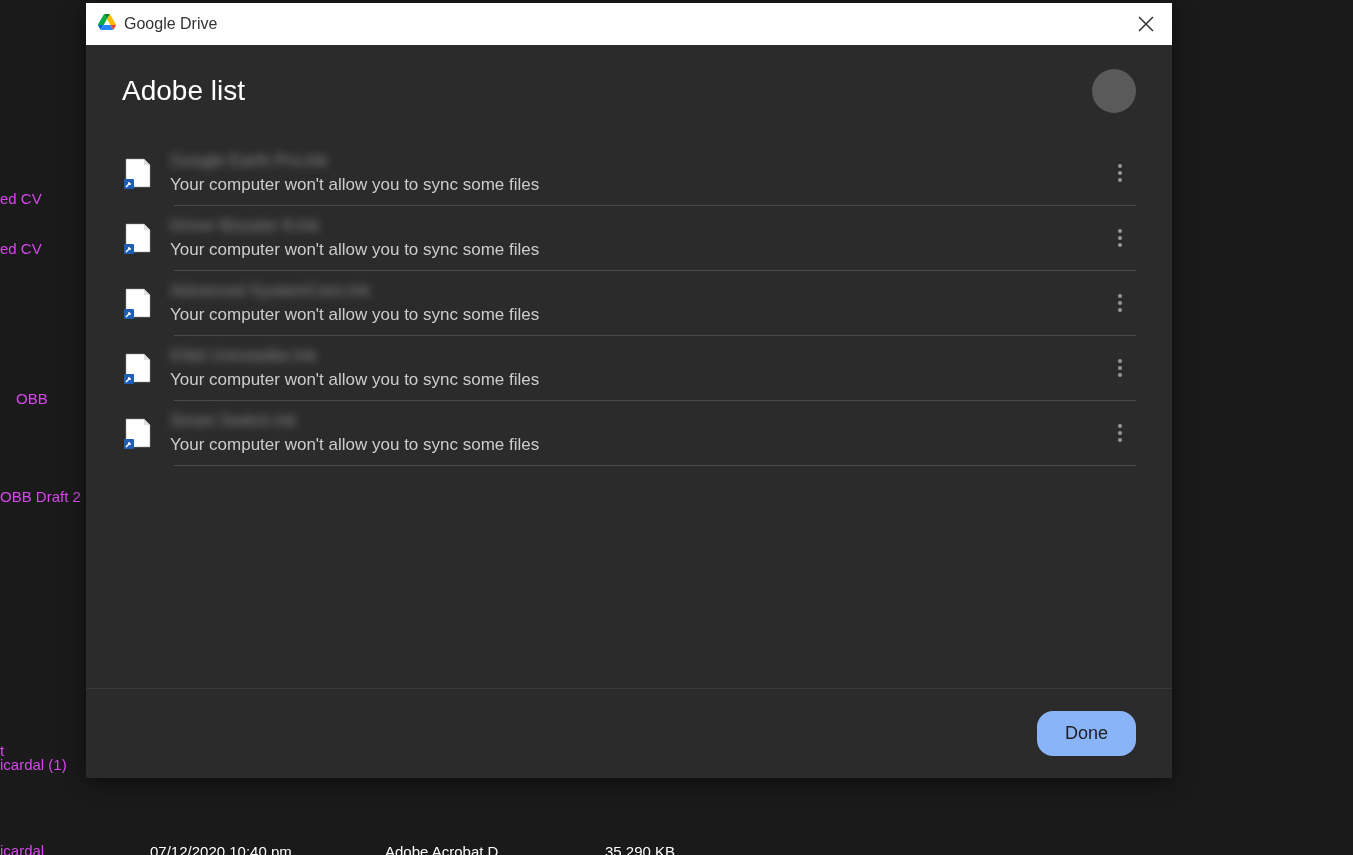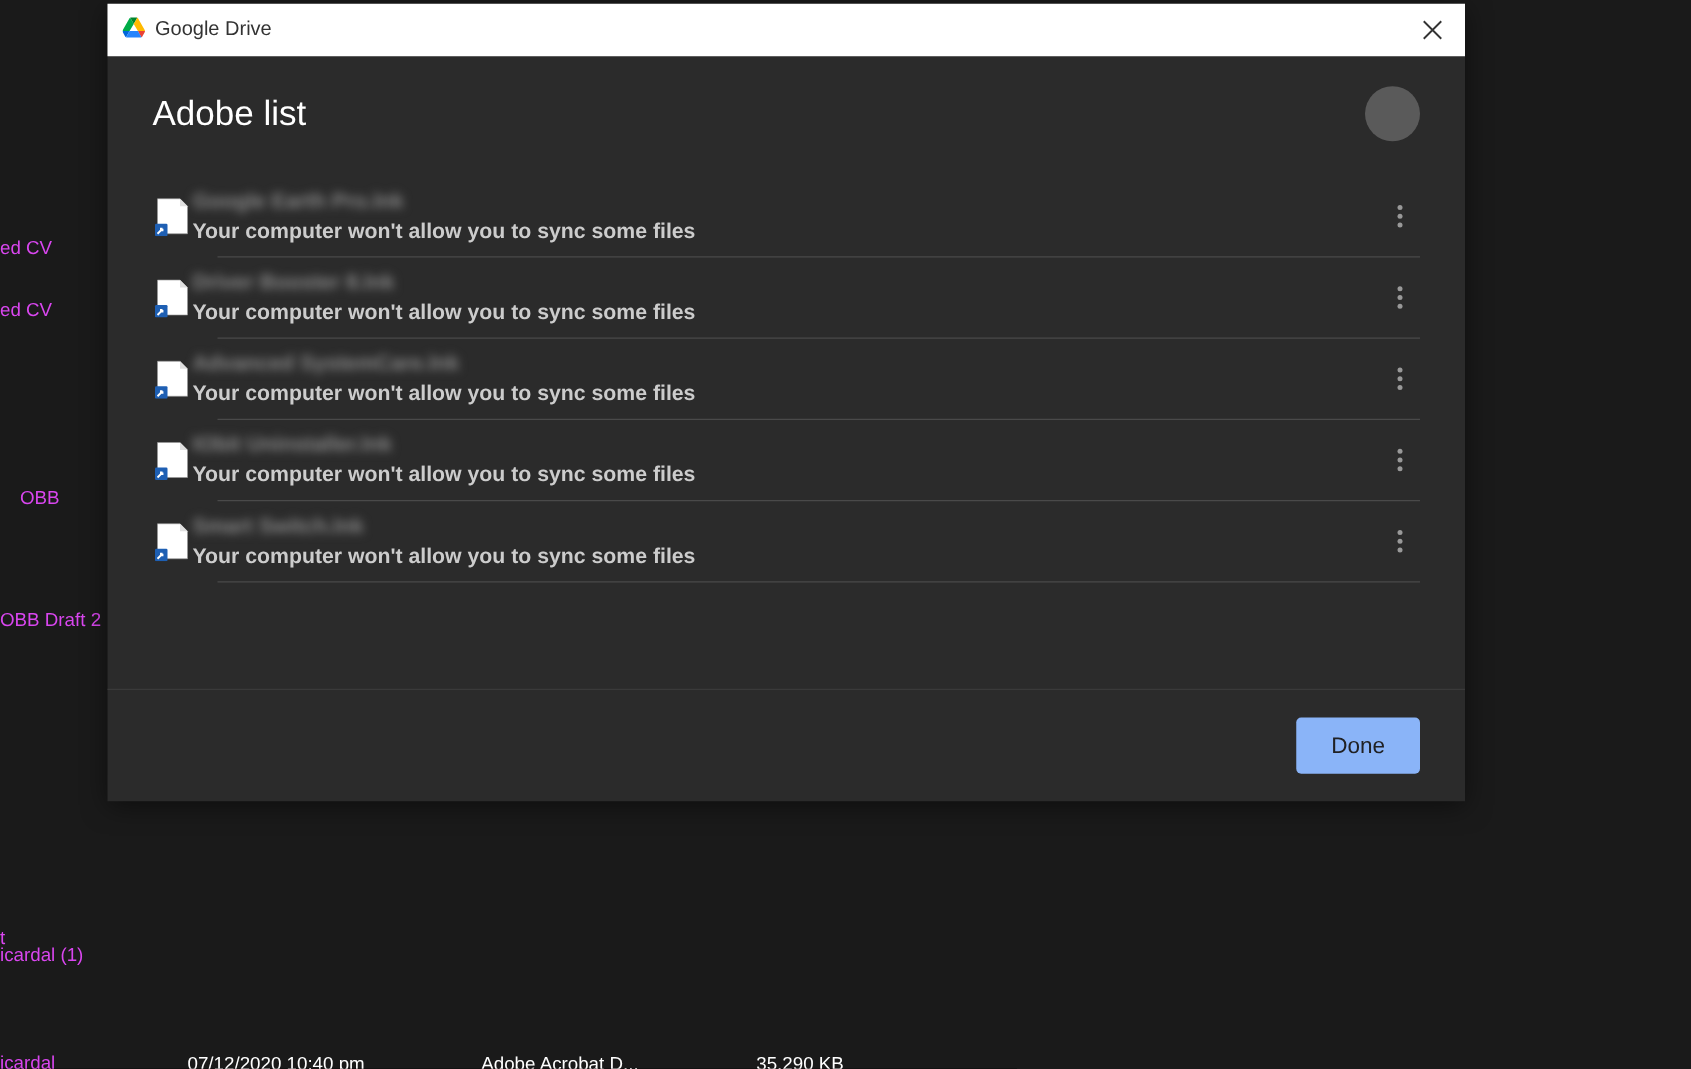--- a/index.html
+++ b/index.html
@@ -29,21 +29,21 @@
       color: #d946ef;
       font-size: 15px;
       z-index: 2;
       white-space: nowrap;
     }
     .dialog {
       position: absolute;
       left: 86px;
       top: 3px;
       width: 1086px;
-      height: 638px;
+      height: 775px;
       background: #2b2b2b;
       z-index: 10;
       display: flex;
       flex-direction: column;
       box-shadow: 0 4px 20px rgba(0,0,0,0.5);
     }
     .title-bar {
       height: 42px;
       background: #fff;
       display: flex;
@@ -98,21 +98,21 @@
       background: #5a5a5a;
     }
     .error-list {
       display: flex;
       flex-direction: column;
     }
     .error-item {
       display: flex;
       align-items: center;
       padding: 10px 0;
-      font-weight: bold;
+      gap: 16px;
     }
     .error-item-divider {
       height: 1px;
       background: #4a4a4a;
       margin-left: 52px;
     }
     .file-icon {
       width: 32px;
       height: 32px;
       flex-shrink: 0;
@@ -162,21 +162,21 @@
       padding: 22px 36px;
       display: flex;
       justify-content: flex-end;
     }
     .done-btn {
       background: #8ab4f8;
       color: #202124;
       border: none;
       padding: 12px 28px;
       font-size: 18px;
-      border-radius: 4px;
+      border-radius: 16px;
       cursor: pointer;
     }
     .bg-text {
       position: absolute;
       color: #fff;
       font-size: 15px;
       z-index: 2;
     }
   </style>
 </head>

